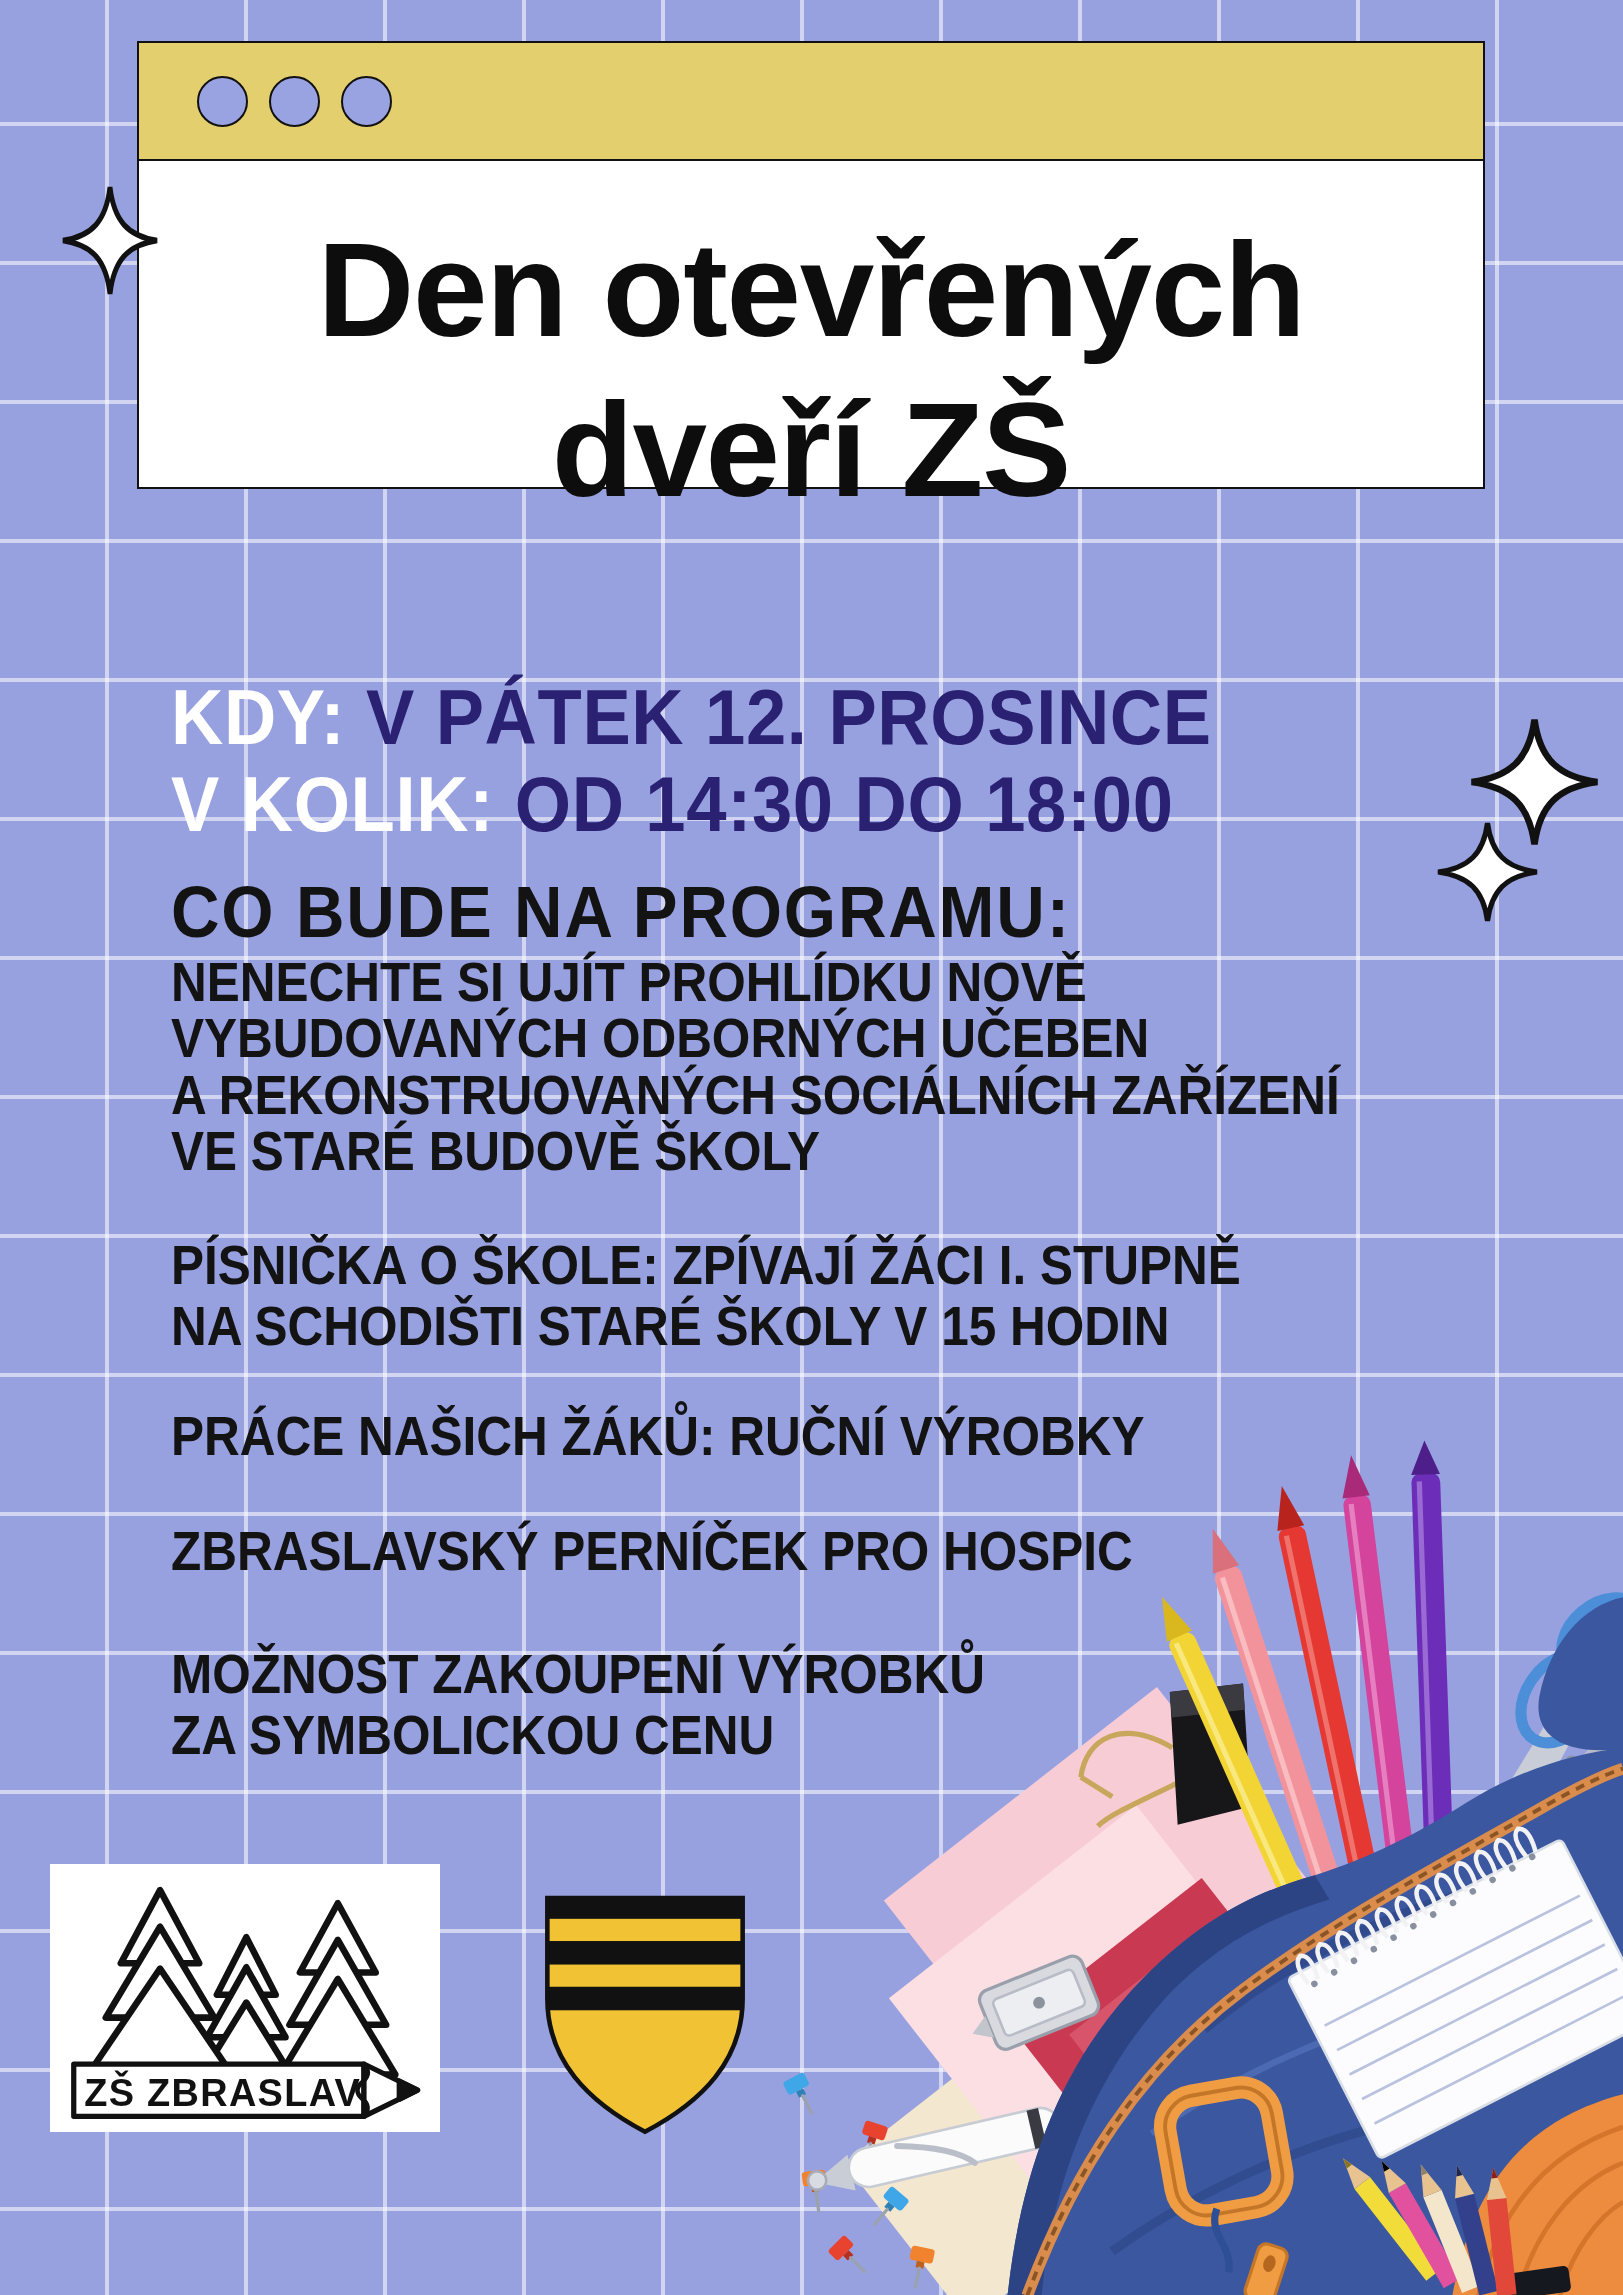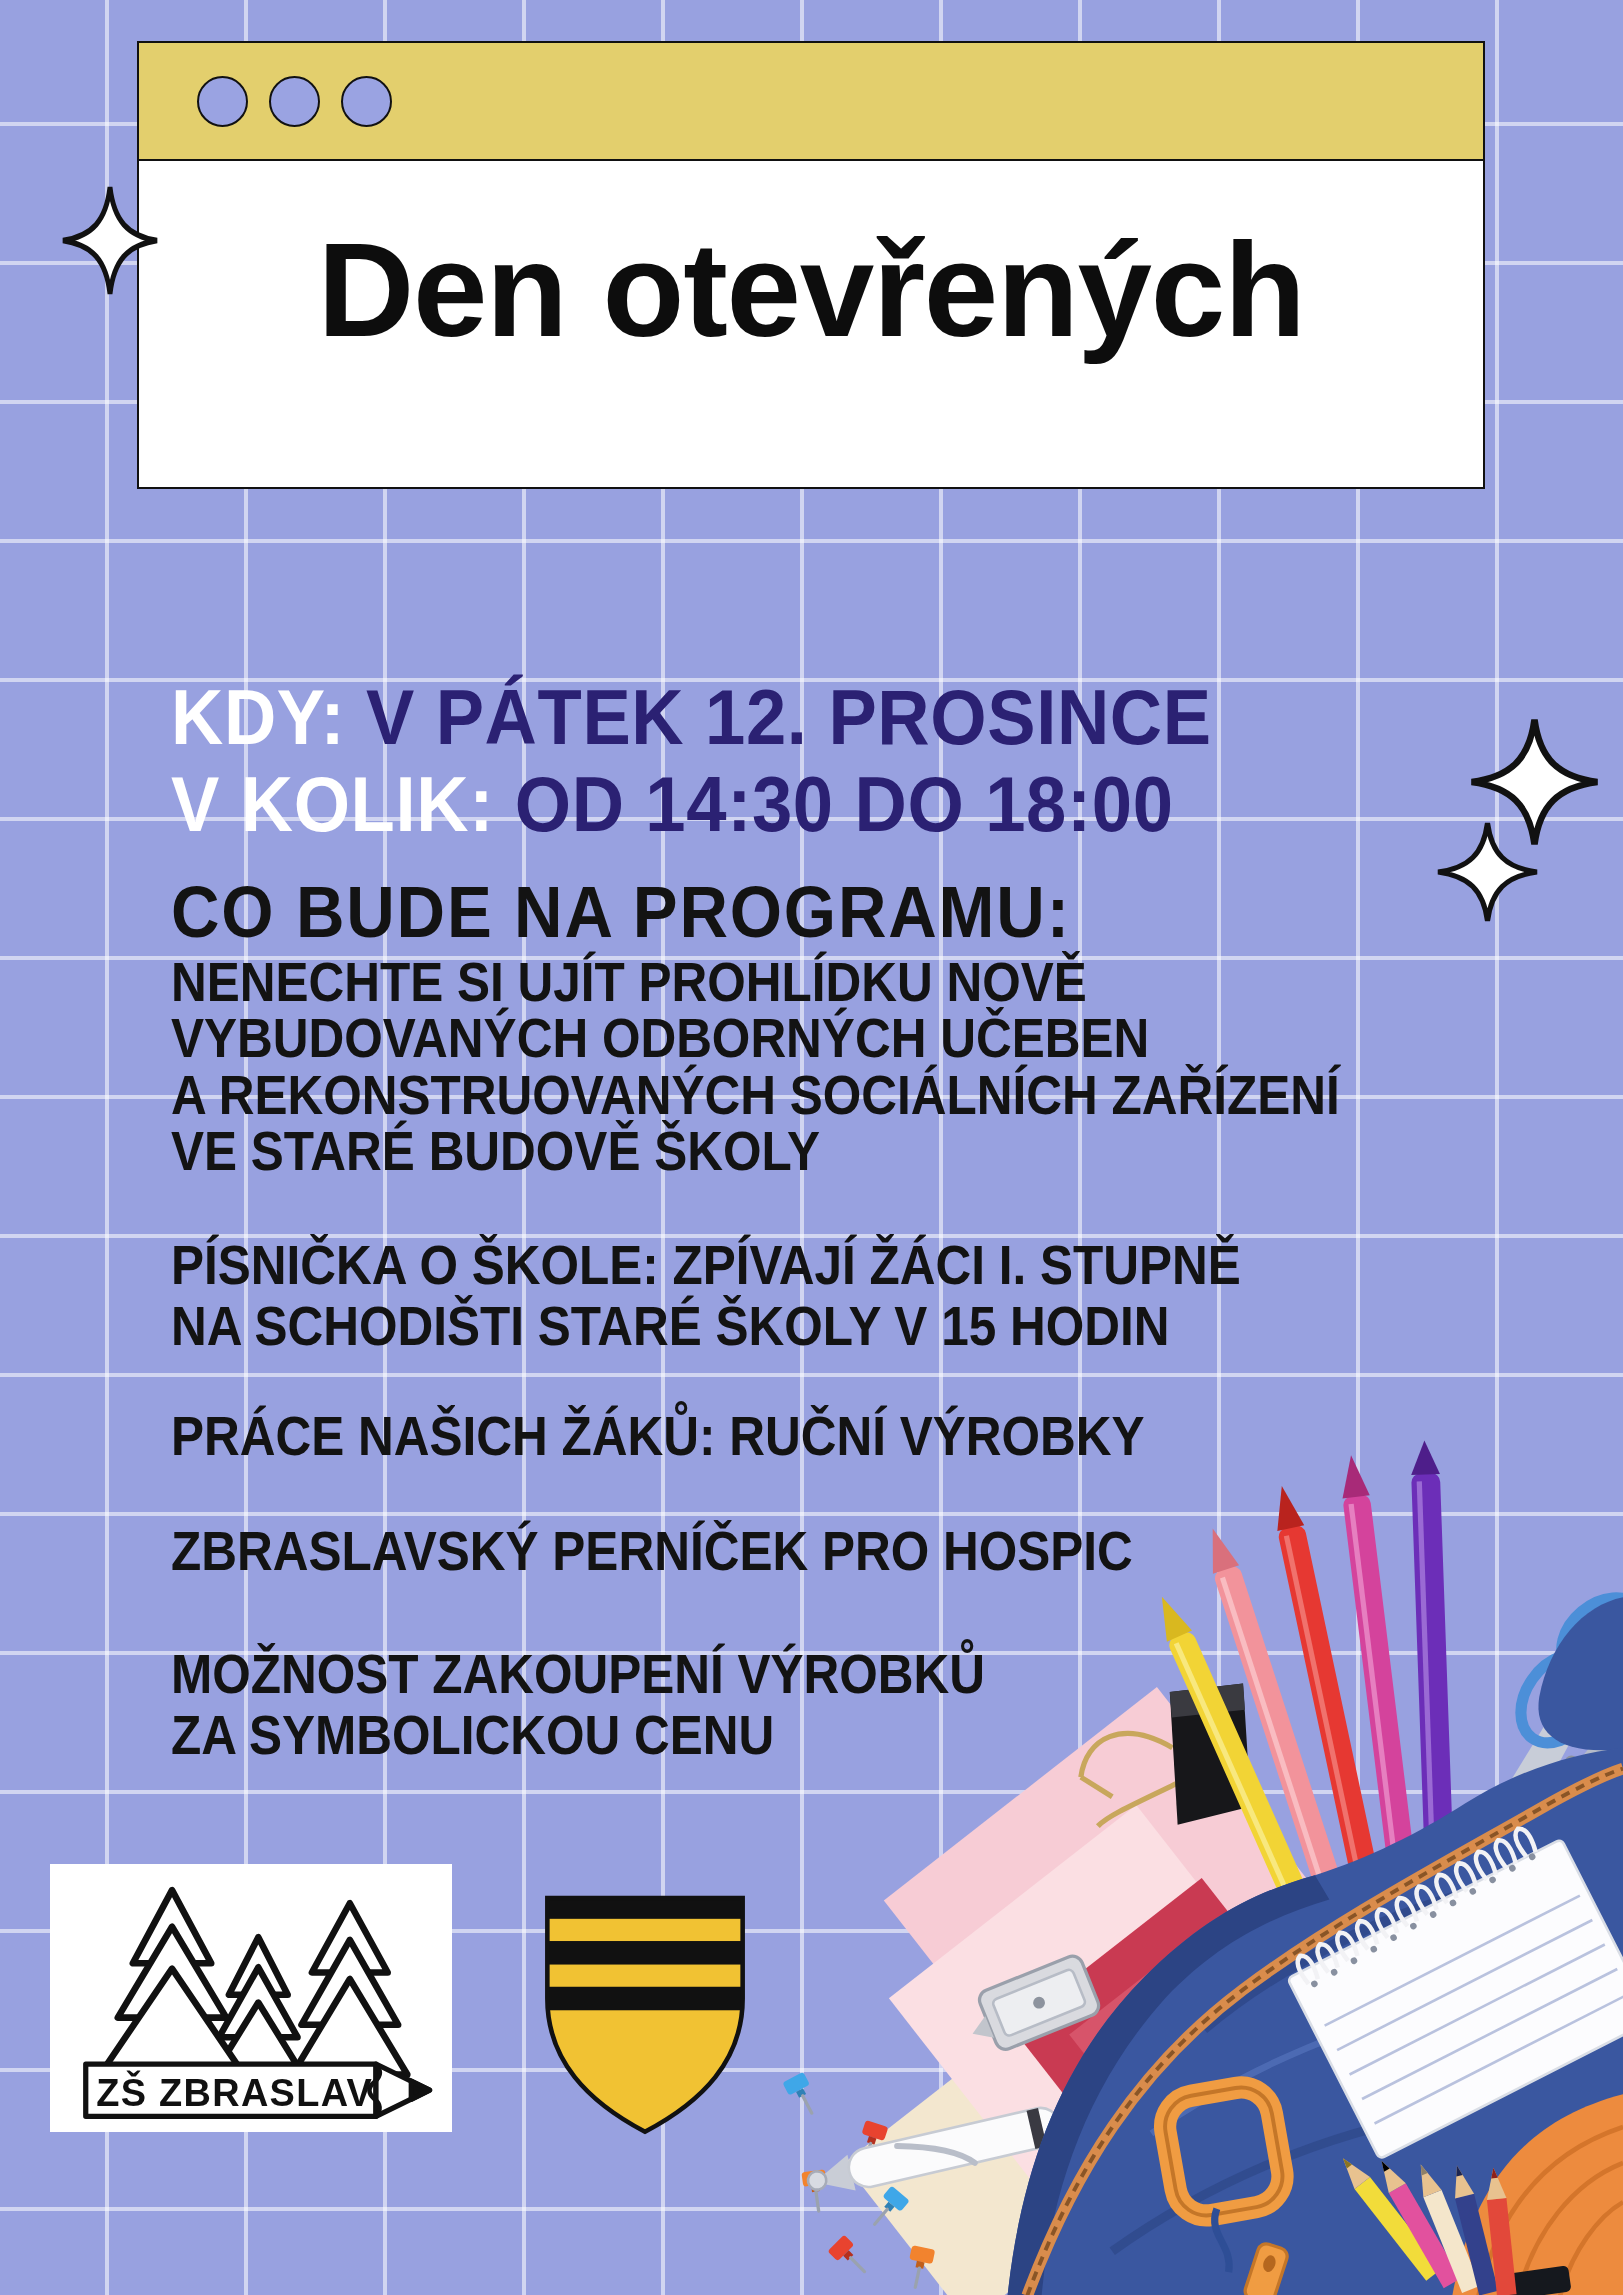--- a/index.html
+++ b/index.html
@@ -37,38 +37,39 @@
   .sched .lbl{color:#FFFFFF;}
   .heading{
     left:171px;top:870px;font-size:73px;font-weight:800;letter-spacing:2px;
     transform:scaleX(0.92);color:#131313;
   }
   .bodyline{
     left:171px;font-size:55px;font-weight:700;letter-spacing:0px;
     transform:scaleX(0.90);color:#131313;
   }
   .logo-box{
-    position:absolute;left:50px;top:1864px;width:390px;height:268px;background:#ffffff;padding-left:12px;
+    position:absolute;left:50px;top:1864px;width:390px;height:268px;background:#ffffff;
   }
   .shield{position:absolute;left:542px;top:1894px;width:206px;height:243px;}
   .photo{position:absolute;left:746px;top:1440px;width:877px;height:856px;}
 </style>
 </head>
 <body>
 
 <div class="poster">
 
   <div class="window">
     <div class="window-bar">
       <div class="window-dot"></div>
       <div class="window-dot"></div>
       <div class="window-dot"></div>
     </div>
     <div class="window-title">
       <div>Den otevřených</div>
+      <div>dveří ZŠ</div>
     </div>
   </div>
 
   <svg class="sparkle" style="left:61px;top:185px;width:98px;height:111px;" viewBox="0 0 100 100" preserveAspectRatio="none">
     <path d="M50,2 C54,32 68,46 98,50 C68,54 54,68 50,98 C46,68 32,54 2,50 C32,46 46,32 50,2 Z" fill="#ffffff" stroke="#111111" stroke-width="5"></path>
   </svg>
   <svg class="sparkle" style="left:1469px;top:717px;width:131px;height:130px;" viewBox="0 0 100 100" preserveAspectRatio="none">
     <path d="M50,2 C54,32 68,46 98,50 C68,54 54,68 50,98 C46,68 32,54 2,50 C32,46 46,32 50,2 Z" fill="#ffffff" stroke="#111111" stroke-width="5"></path>
   </svg>
   <svg class="sparkle" style="left:1436px;top:821px;width:103px;height:102px;" viewBox="0 0 100 100" preserveAspectRatio="none">

